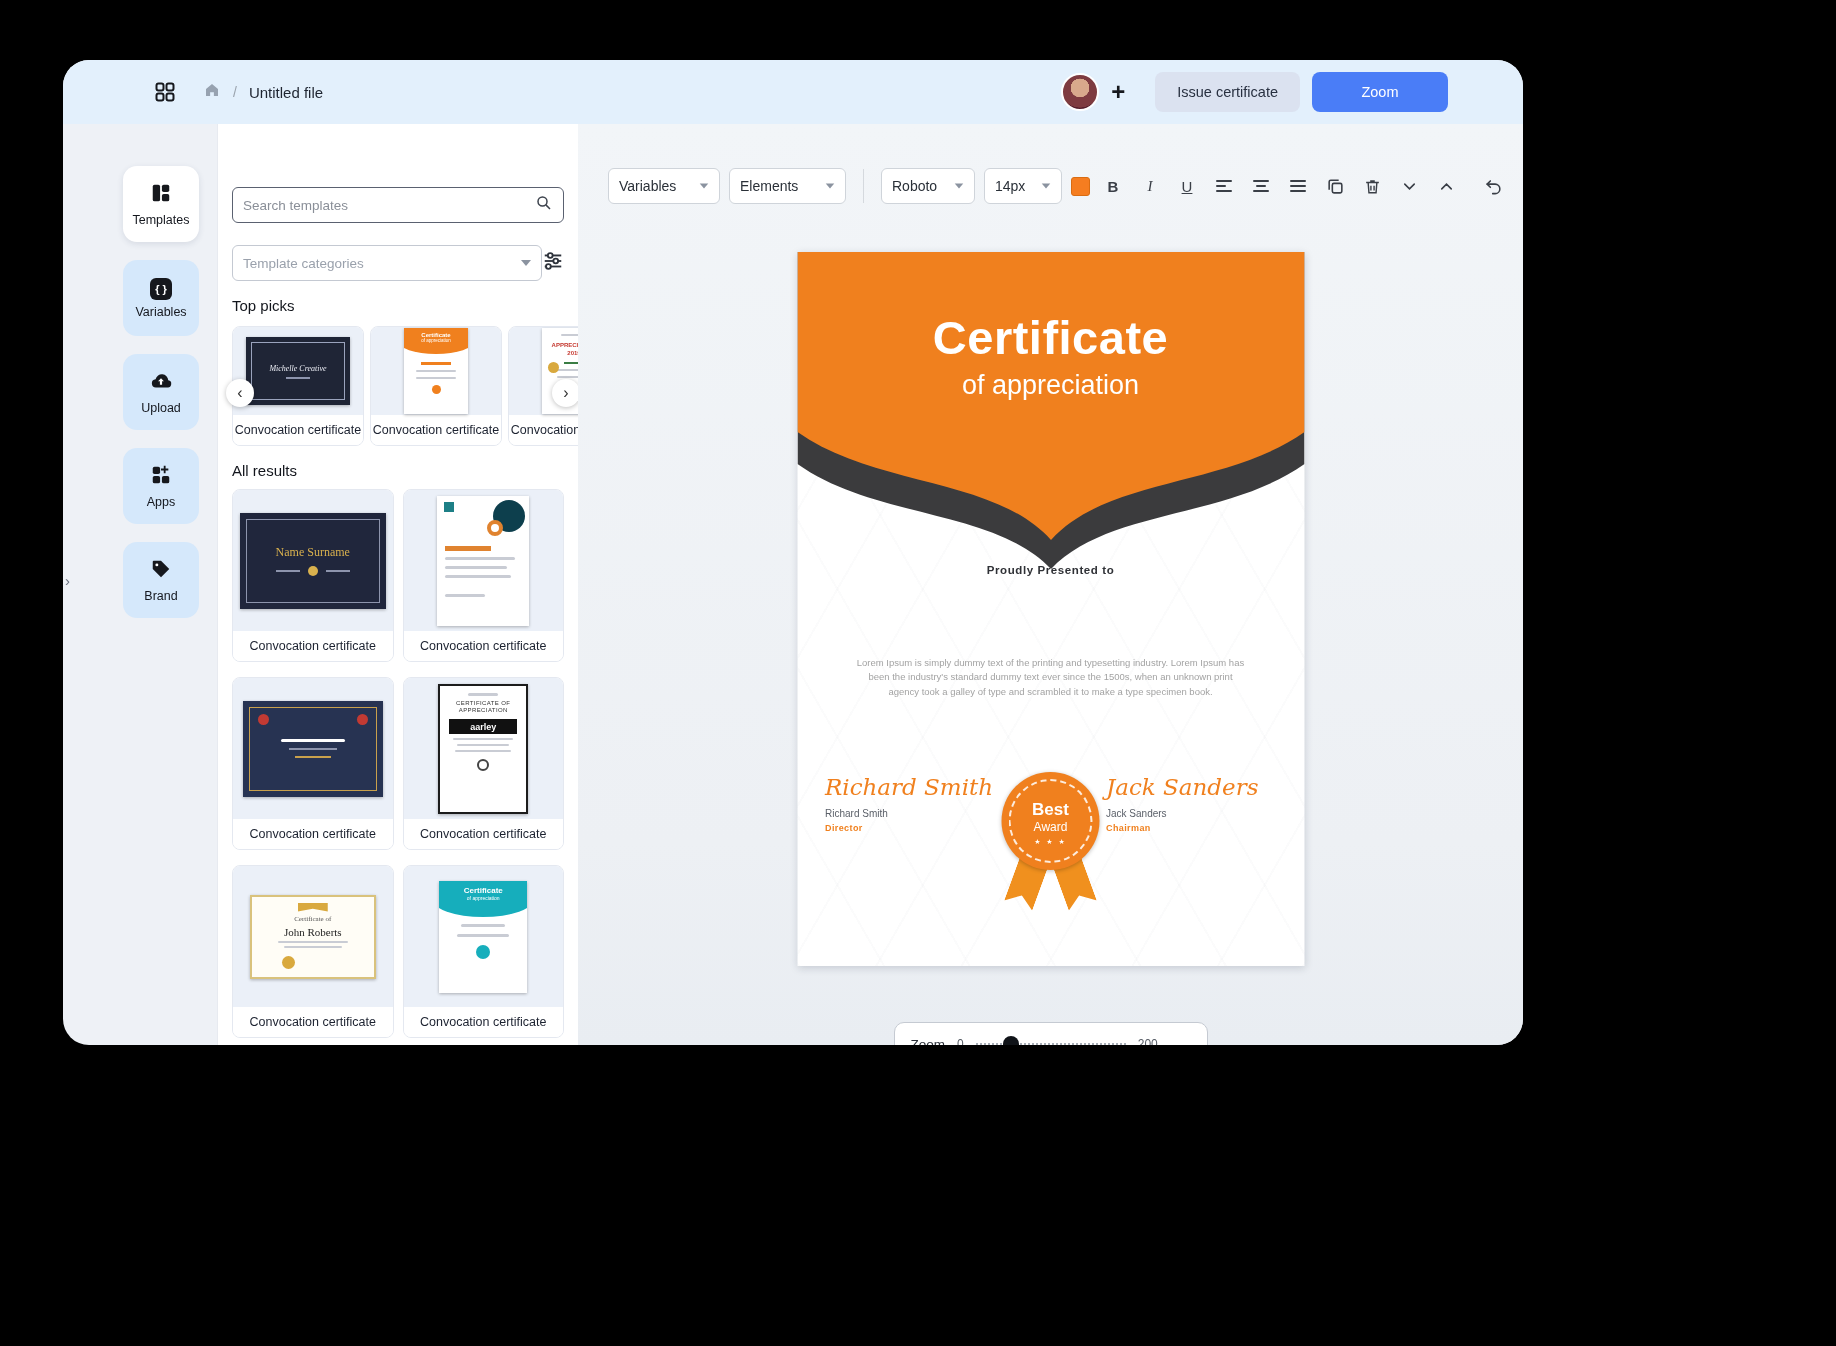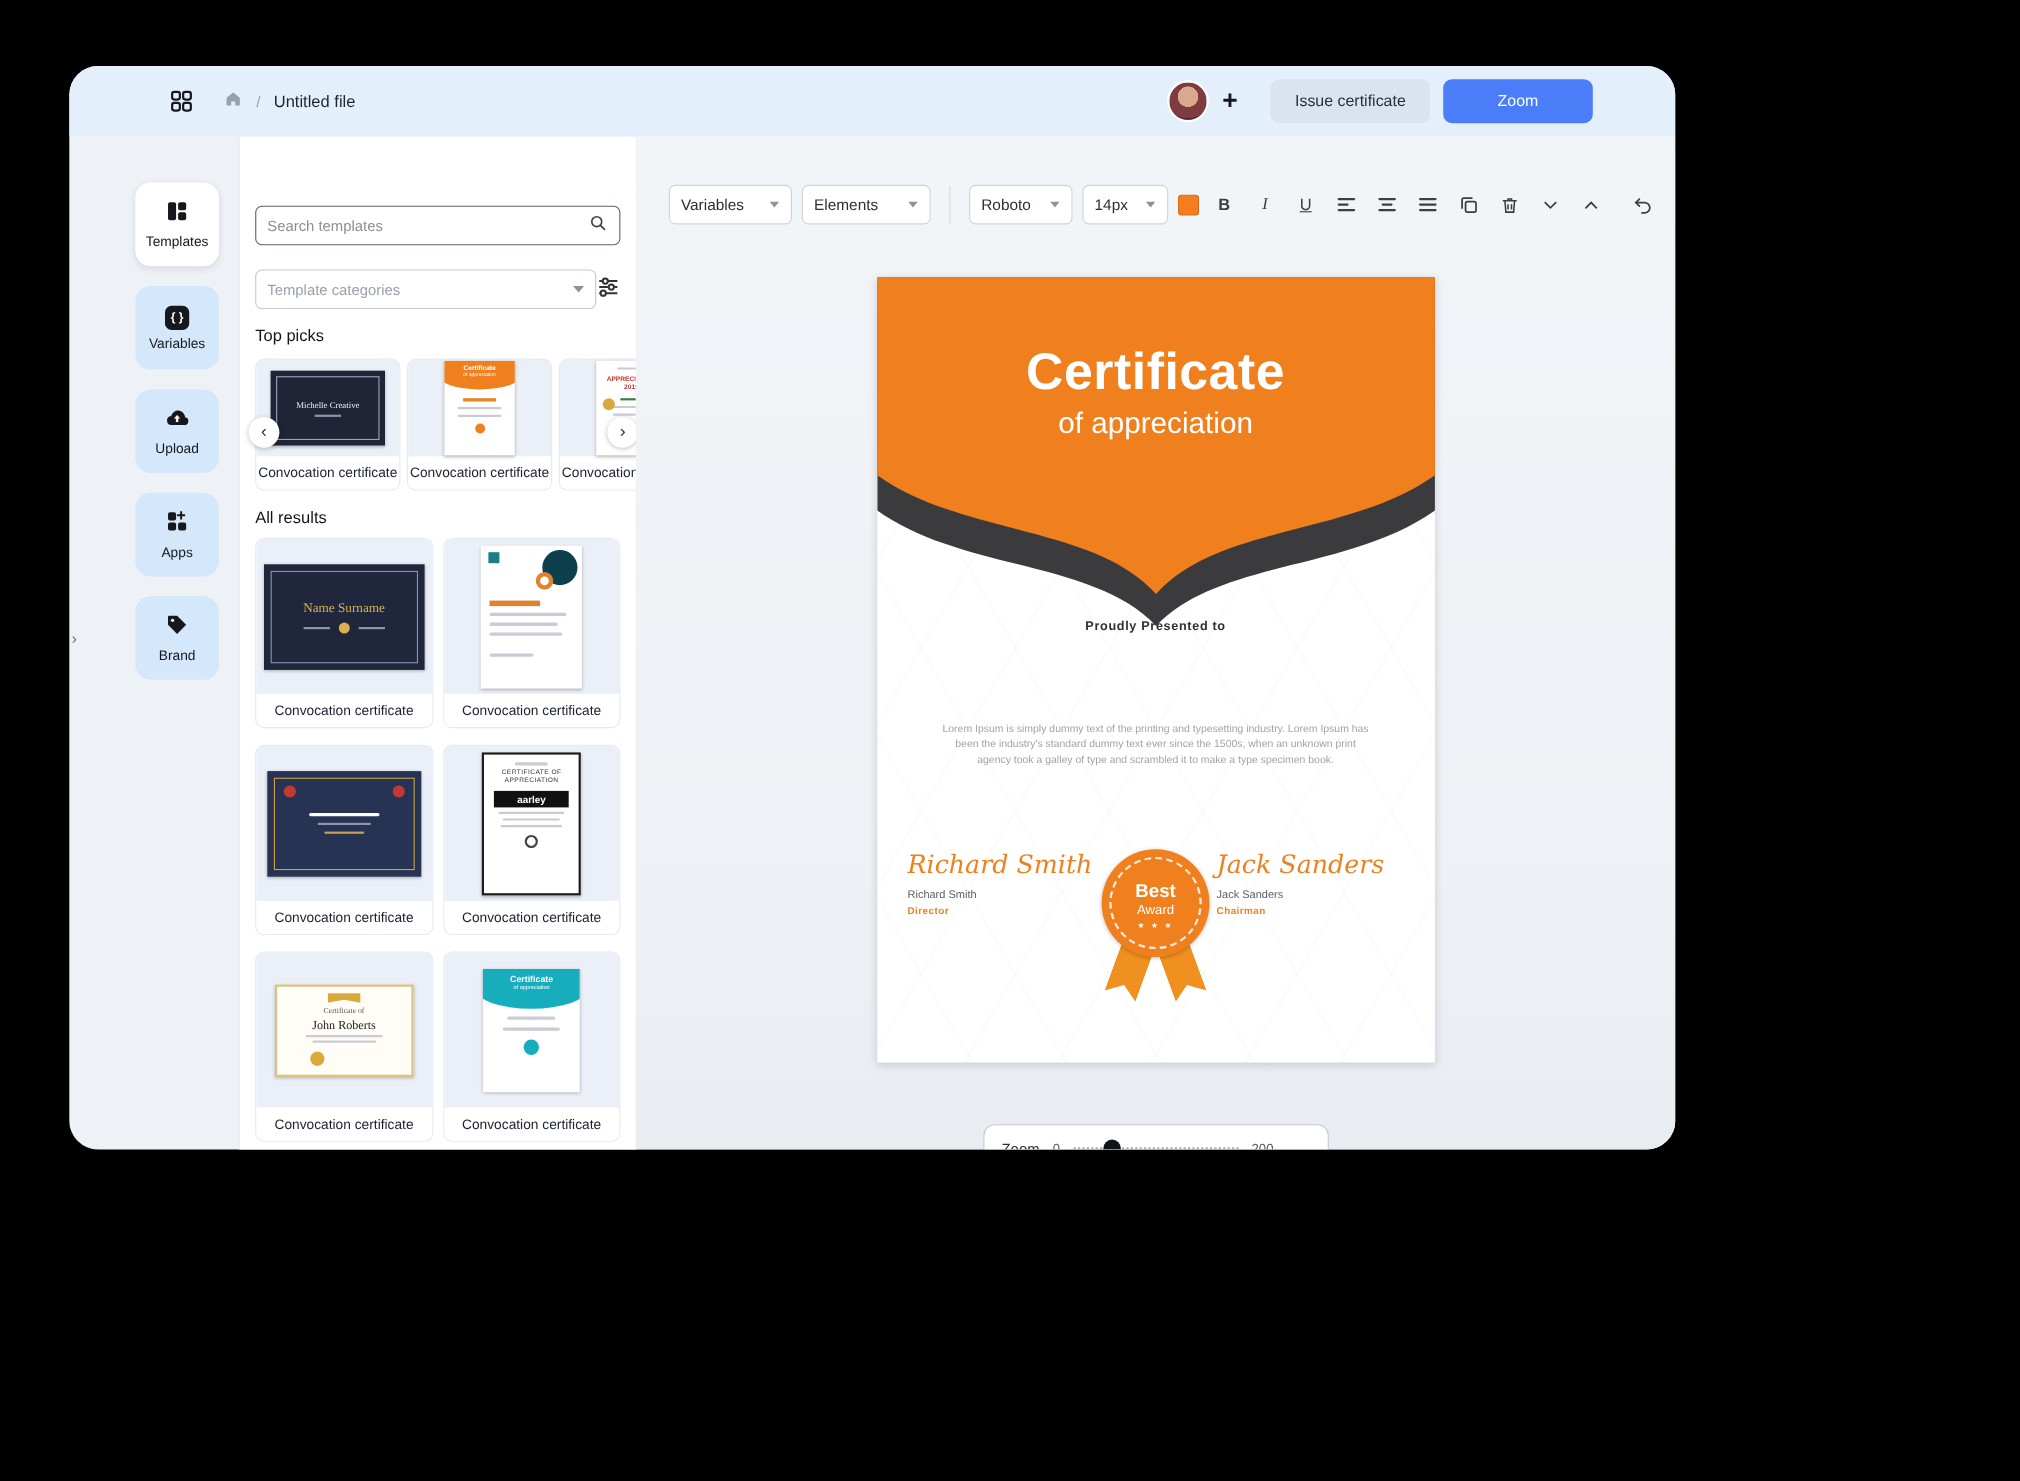--- a/index.html
+++ b/index.html
@@ -108,21 +108,21 @@
   .m-tealcert { width:88px; height:112px; text-align:center; }
   .m-tealcert .head { height:36px; background:#16aebc; border-radius:0 0 55% 55%; width:116%; margin-left:-8%;
     color:#fff; padding-top:5px; }
   .m-tealcert .head .t { font-size:8px; font-weight:700; }
   .m-tealcert .head .s { font-size:5px; }
   .m-tealcert .mbar { margin:7px auto 0; }
   .m-tealcert .dot { width:14px; height:14px; border-radius:50%; background:#16aebc; margin:8px auto 0; }
   .m-navy3 { width:104px; height:68px; background:#1f2536; padding:5px; }
   .m-navy3 .inner { border:1px solid #9aa3bd; height:100%; display:flex; flex-direction:column;
     align-items:center; justify-content:center; gap:4px; }
-  .m-navy3 .sig { font-family:"Liberation Serif",serif; font-size:8px; color:#eceef5; }
+  .m-navy3 .sig { font-family:"Liberation Serif",serif; font-style:italic; font-size:8px; color:#eceef5; }
   .m-orangecert { width:64px; height:86px; text-align:center; }
   .m-orangecert .head { height:26px; background:#f0801e; border-radius:0 0 50% 50%; width:118%; margin-left:-9%;
     color:#fff; padding-top:4px; }
   .m-orangecert .head .t { font-size:6px; font-weight:700; }
   .m-orangecert .head .s { font-size:4.5px; }
   .m-orangecert .oname { width:30px; height:3px; background:#f0801e; margin:8px auto 0; }
   .m-orangecert .mbar { width:40px; margin:5px auto 0; height:2px; }
   .m-orangecert .dot { width:9px; height:9px; border-radius:50%; background:#f0801e; margin:6px auto 0; }
   .m-redcert { width:64px; height:86px; padding:6px 5px; text-align:center; }
   .m-redcert .rt { font-size:6px; font-weight:700; color:#c4372e; line-height:1.3; }

